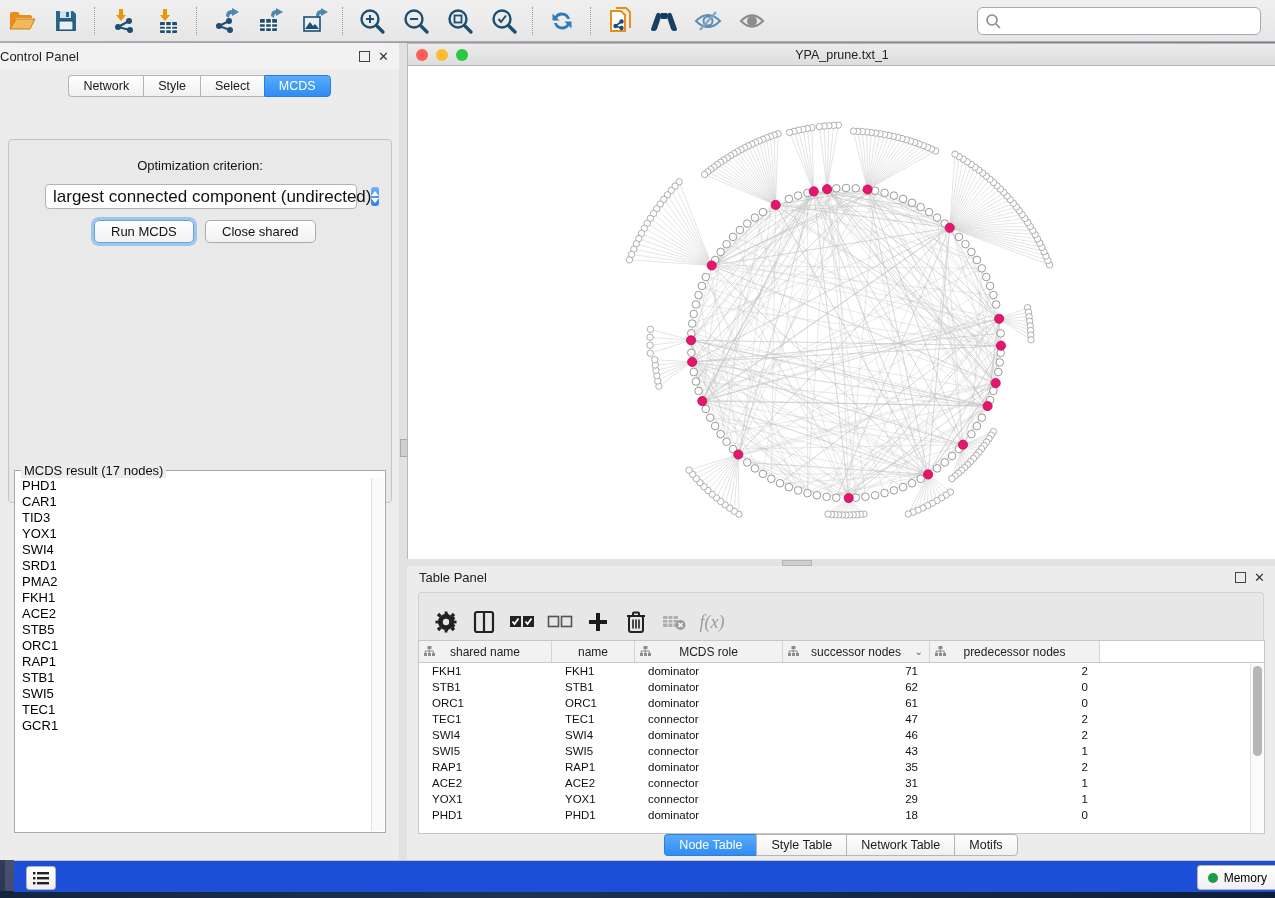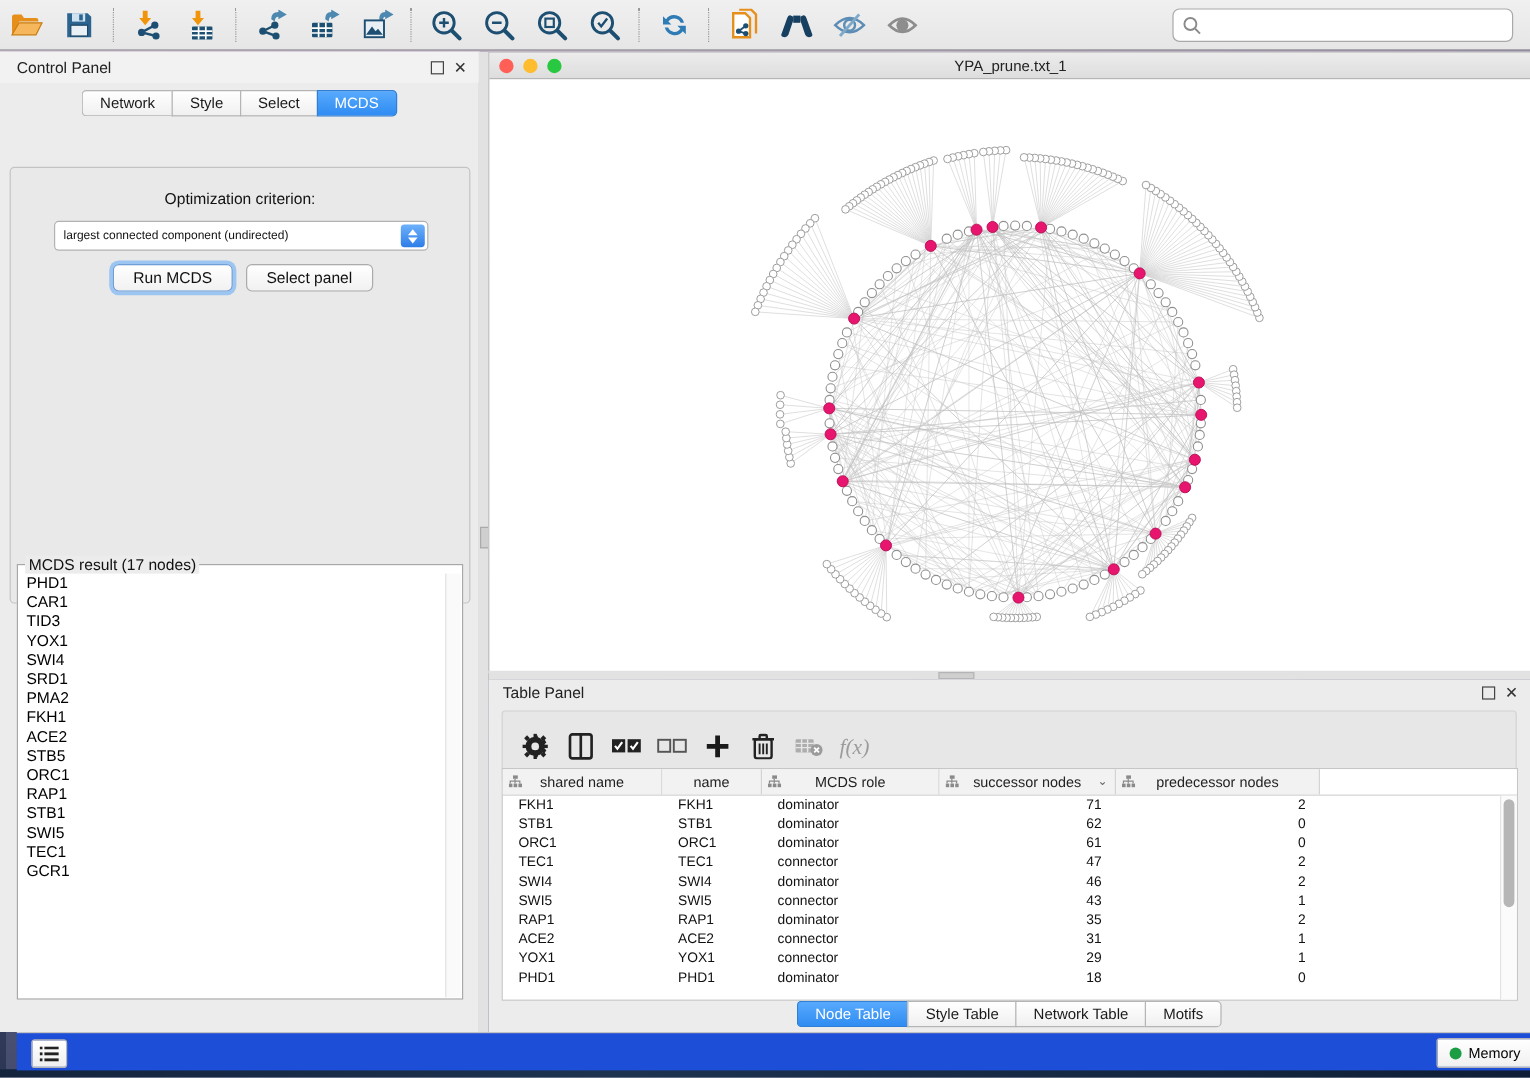--- a/index.html
+++ b/index.html
@@ -15,32 +15,32 @@
   #search-wrap{position:absolute;right:14px;top:7px;width:282px;height:26px;background:#fff;
                border:1px solid #a9a9a9;border-radius:6px;display:flex;align-items:center;}
   #search-wrap input{border:none;outline:none;flex:1;font-size:12px;background:transparent;padding:0 6px 0 2px;}
   
   .panel-header{font-size:13px;color:#222;display:flex;align-items:center;}
   .win-btns{margin-left:auto;display:flex;align-items:center;gap:8px;padding-right:10px;}
   .float-btn{width:9px;height:9px;border:1.5px solid #444;background:transparent;}
   .close-btn{font-size:13px;font-weight:bold;color:#333;line-height:1;}
   
   #control-panel{left:0;top:43px;width:399px;height:817px;background:#ececec;border-right:1px solid #bdbdbd;}
-  #cp-header{height:26px;padding-left:14px;background:#f2f2f2;}
+  #cp-header{height:26px;background:#f2f2f2;}
   .tabs-row{display:flex;justify-content:center;margin-top:6px;position:relative;z-index:2;}
   .tab{height:20px;line-height:20px;padding:0 14px;font-size:12.5px;background:linear-gradient(#ffffff,#f0f0f0);
        border:1px solid #b5b5b5;border-right:none;color:#1a1a1a;cursor:pointer;}
   .tab:first-child{border-radius:4px 0 0 4px;}
   .tab:last-child{border-radius:0 4px 4px 0;border-right:1px solid #b5b5b5;}
   .tab.sel{background:linear-gradient(#58aafd,#2f8cf2);color:#fff;border-color:#2f7fd6;}
   #cp-content{left:8px;top:96px;width:382px;height:362px;background:#e9e9e9;border:1px solid #c4c4c4;border-radius:4px;}
   #opt-label{display:block;text-align:center;margin-top:18px;font-size:13px;color:#111;}
   #opt-select{position:absolute;left:36px;top:44px;width:310px;height:23px;background:#fff;border:1px solid #b2b2b2;
               border-radius:4px;display:flex;align-items:center;cursor:pointer;}
-  #opt-select .val{flex:1;font-size:10px;padding-left:7px;color:#111;white-space:nowrap;}
+  #opt-select .val{flex:1;font-size:17px;padding-left:7px;color:#111;white-space:nowrap;}
   .spinner{width:20px;height:19px;margin-right:2px;border-radius:3px;background:linear-gradient(#6db1fb,#2e7ee8);
            display:flex;flex-direction:column;align-items:center;justify-content:center;gap:2px;}
   .spin-up{width:0;height:0;border-left:4px solid transparent;border-right:4px solid transparent;border-bottom:5px solid #fff;}
   .spin-dn{width:0;height:0;border-left:4px solid transparent;border-right:4px solid transparent;border-top:5px solid #fff;}
   .btn{height:23px;padding:0 16px;background:linear-gradient(#ffffff,#f1f1f1);border:1px solid #ababab;
        border-radius:5px;font-size:13px;color:#111;cursor:pointer;font-family:inherit;}
   #run-btn{position:absolute;left:85px;top:80px;box-shadow:0 0 0 3px #9cc5f2;border-color:#6f9fd8;}
   #closepanel-btn{position:absolute;left:196px;top:80px;}
   #mcds-fieldset{position:absolute;left:14px;top:420px;width:370px;height:368px;border:1px solid #a8a8a8;
                  background:#fff;margin:0;padding:0;}
@@ -254,21 +254,21 @@
     <div class="abs" id="cp-content">
       <span id="opt-label">Optimization criterion:</span>
       <div id="opt-select">
         <span class="val">largest connected component (undirected)</span>
         <span class="spinner">
             <span class="spin-up"></span>
             <span class="spin-dn"></span>
           </span>
       </div>
       <button class="btn" id="run-btn">Run MCDS</button>
-      <button class="btn" id="closepanel-btn">Select panel</button>
+      <button class="btn" id="closepanel-btn">Close shared</button>
     </div>
     <fieldset id="mcds-fieldset">
       <legend>MCDS result (17 nodes)</legend>
       <div style="position:relative;width:100%;height:100%;">
         <div id="mcds-list">
             <div class="mcds-item">PHD1</div>
             <div class="mcds-item">CAR1</div>
             <div class="mcds-item">TID3</div>
             <div class="mcds-item">YOX1</div>
             <div class="mcds-item">SWI4</div>

